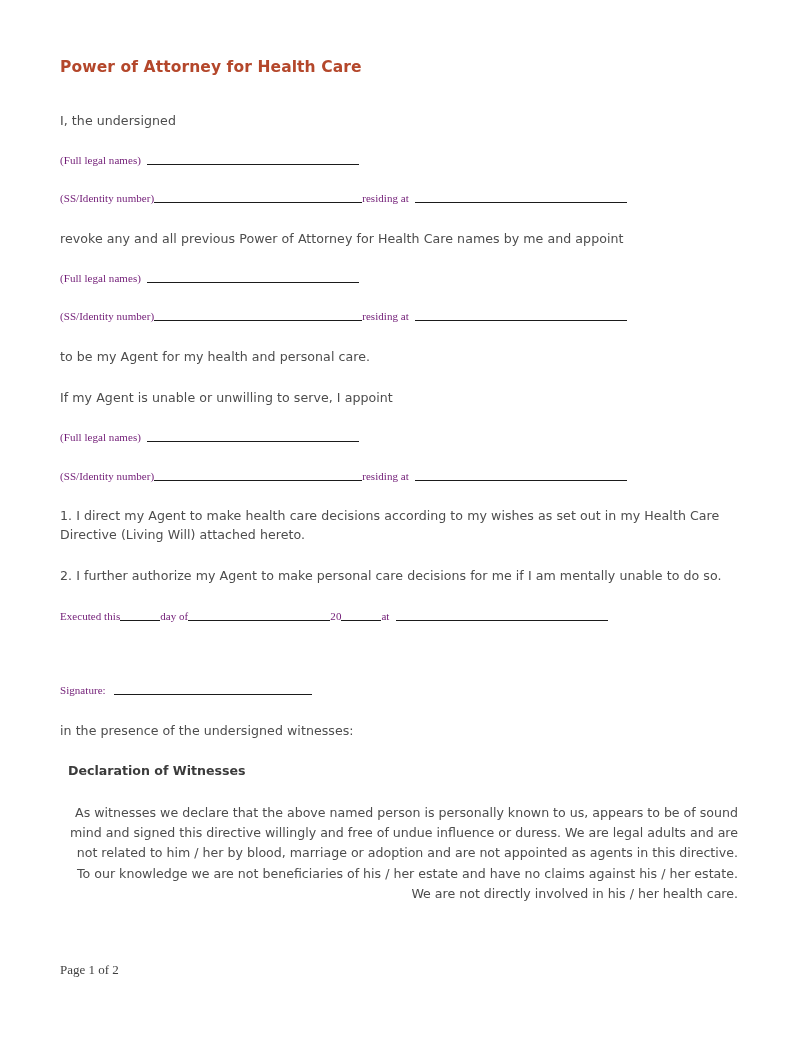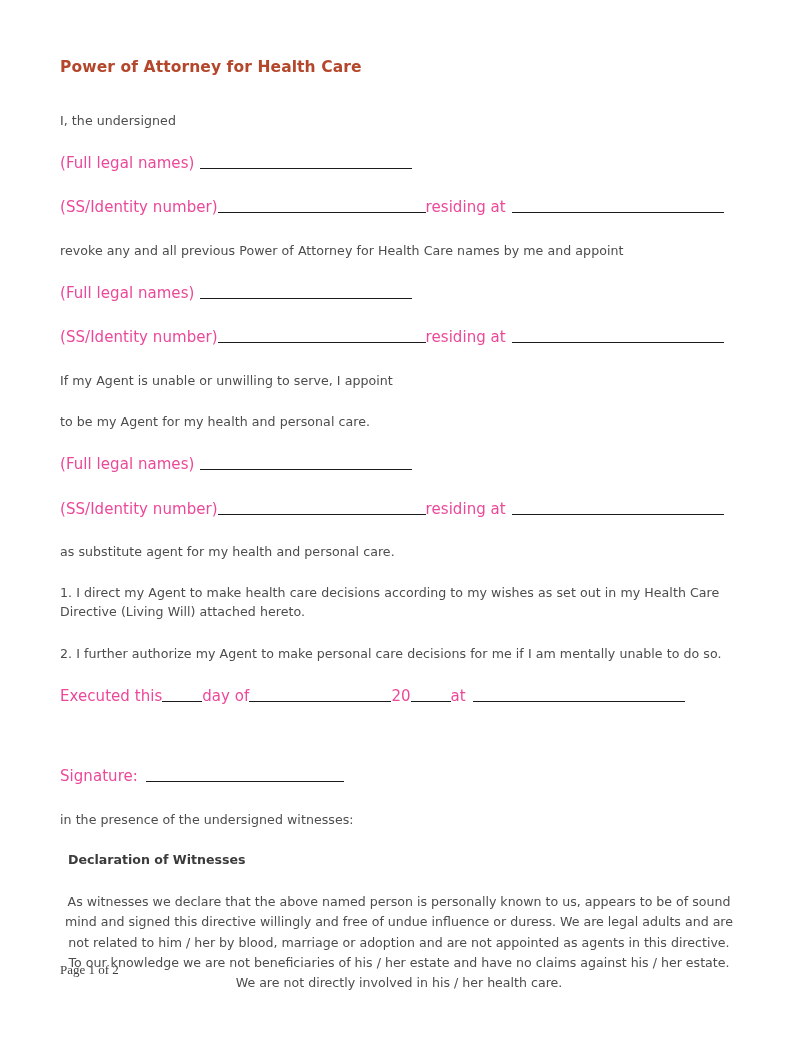--- a/index.html
+++ b/index.html
@@ -26,26 +26,27 @@
     line-height: 1.2;
   }
   .para {
     font-size: 12.6px;
     color: #4d4d4d;
     line-height: 1.52;
     margin: 0 0 22px 0;
     letter-spacing: 0.05px;
   }
   .field-line {
-    font-size: 15px;
-    color: #ec4899;
+    font-size: 11px;
+    color: #701a75;
     margin: 0 0 22px 0;
     line-height: 1.5;
     white-space: nowrap;
     letter-spacing: 0.05px;
+    font-family: Liberation Serif, serif;
   }
   .blank {
     display: inline-block;
     border-bottom: 1.6px solid #1b1b1b;
     vertical-align: baseline;
     height: 0.95em;
     margin-bottom: -1px;
   }
   .blank.w-name   { width: 212px; margin-left: 6px; }
   .blank.w-ss     { width: 208px; margin-left: 0px; }
@@ -63,21 +64,21 @@
     font-weight: bold;
     color: #3b3b3b;
     margin: 0 0 22px 8px;
     line-height: 1.5;
   }
   .witness-text {
     font-size: 12.6px;
     color: #4d4d4d;
     line-height: 1.62;
     margin: 0;
-    text-align: center;
+    text-align: right;
   }
   .page-footer {
     position: absolute;
     left: 60px;
     bottom: 64px;
     font-size: 13px;
     color: #3f3f3f;
     font-family: Liberation Serif, serif;
   }
 </style>
@@ -101,33 +102,32 @@
   <p class="para">revoke any and all previous Power of Attorney for Health Care names by me and appoint</p>
 
   <p class="field-line">
     <span>(Full legal names)</span><span class="blank w-name"></span>
   </p>
 
   <p class="field-line">
     <span>(SS/Identity number)</span><span class="blank w-ss"></span><span>residing at</span><span class="blank w-res"></span>
   </p>
 
+  <p class="para">to be my Agent for my health and personal care.</p>
+
   <p class="para">If my Agent is unable or unwilling to serve, I appoint</p>
-
-  <p class="para">to be my Agent for my health and personal care.</p>
 
   <p class="field-line">
     <span>(Full legal names)</span><span class="blank w-name"></span>
   </p>
 
   <p class="field-line">
     <span>(SS/Identity number)</span><span class="blank w-ss"></span><span>residing at</span><span class="blank w-res"></span>
   </p>
 
-  <p class="para">as substitute agent for my health and personal care.</p>
 
   <p class="para">1. I direct my Agent to make health care decisions according to my wishes as set out in my Health Care Directive (Living Will) attached hereto.</p>
   <p class="para">2. I further authorize my Agent to make personal care decisions for me if I am mentally unable to do so.</p>
 
   <p class="field-line">
     <span>Executed this</span><span class="blank w-day"></span><span>day of</span><span class="blank w-month"></span><span>20</span><span class="blank w-year"></span><span>at</span><span class="blank w-at"></span>
   </p>
 
   <div class="spacer-gap"></div>
 

